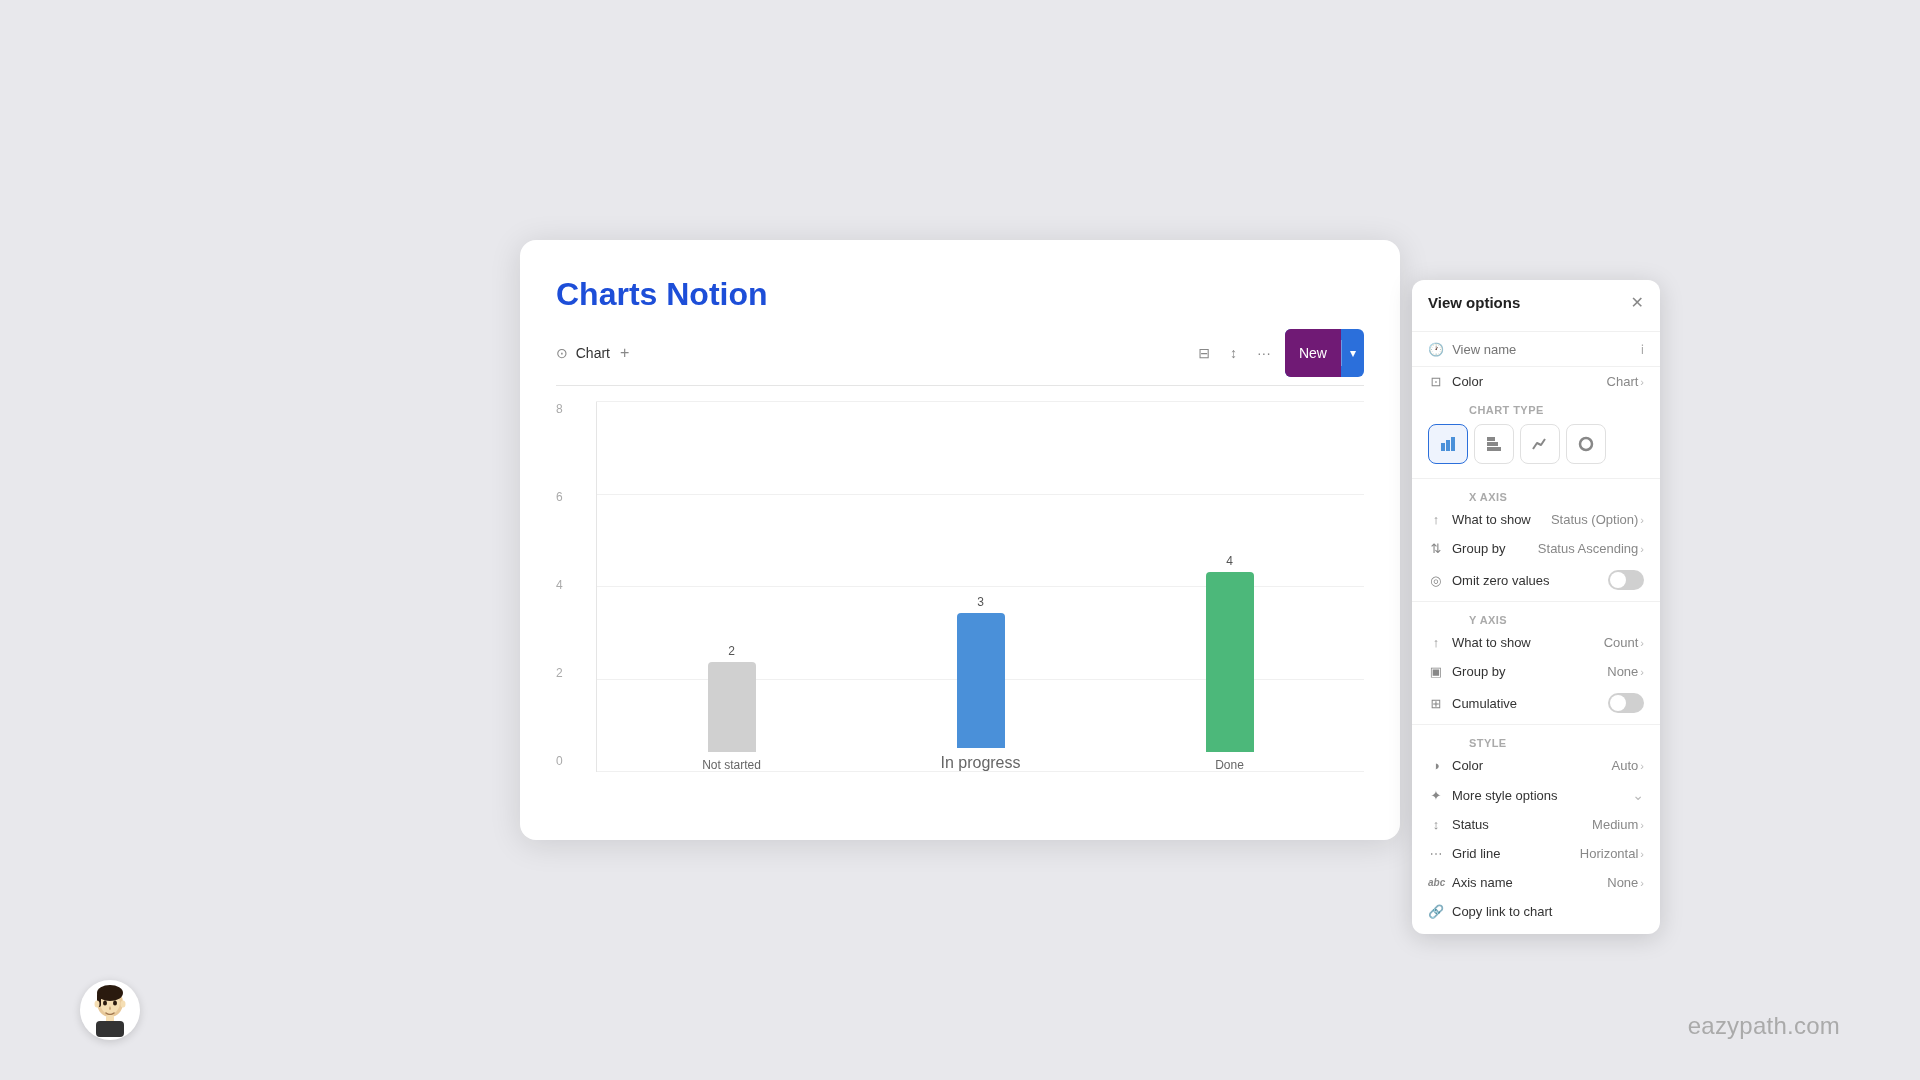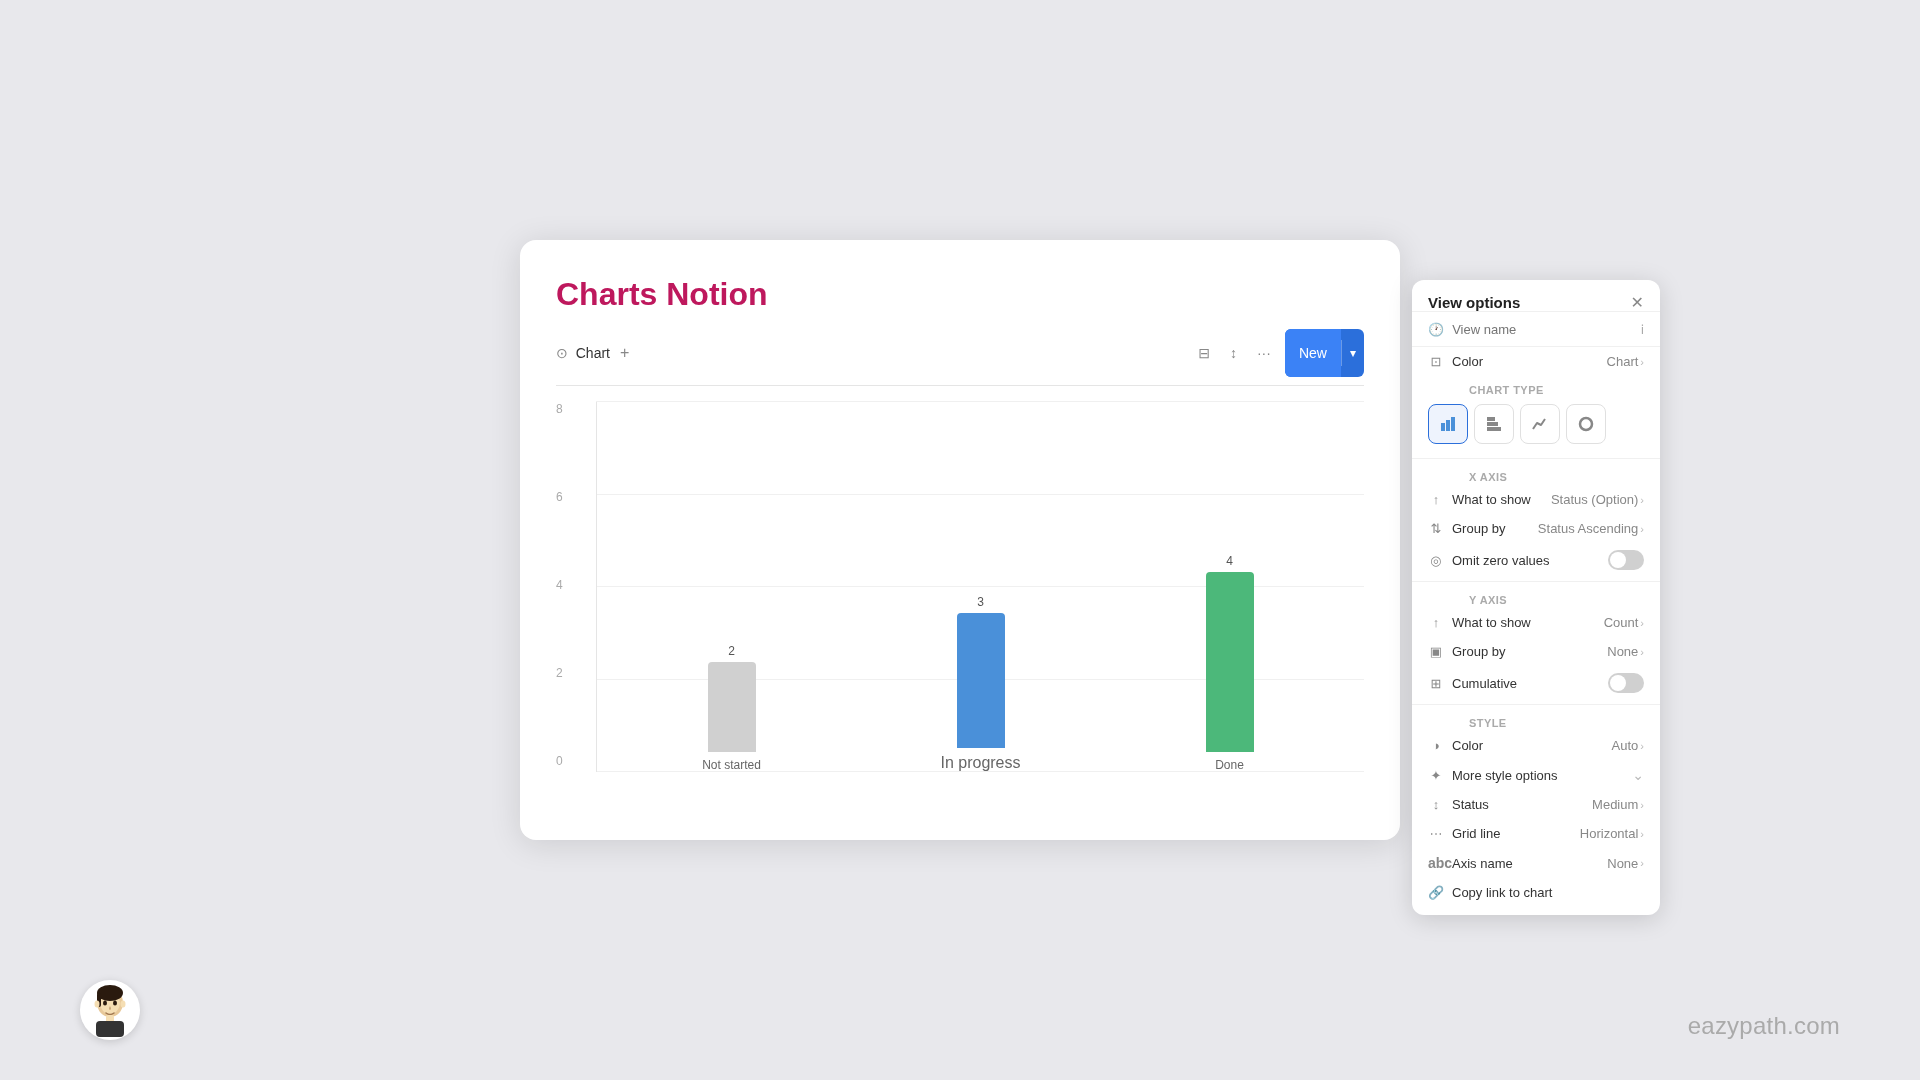--- a/index.html
+++ b/index.html
@@ -21,21 +21,21 @@
       border-radius: 16px;
       box-shadow: 0 4px 32px rgba(0,0,0,0.12);
       padding: 36px 36px 36px 36px;
       position: relative;
       min-height: 600px;
     }
 
     .page-title {
       font-size: 32px;
       font-weight: 700;
-      color: #be185d;
+      color: #1d4ed8;
       margin-bottom: 16px;
     }
 
     .toolbar {
       display: flex;
       align-items: center;
       gap: 8px;
       margin-bottom: 16px;
       border-bottom: 1px solid #e5e5e5;
       padding-bottom: 8px;
@@ -73,21 +73,21 @@
 
     .new-btn-group {
       display: flex;
       align-items: center;
       background: #2b6fdb;
       border-radius: 6px;
       overflow: hidden;
     }
 
     .new-btn {
-      background: #3b82f6;
+      background: #701a75;
       color: #fff;
       border: none;
       padding: 16px 14px;
       font-size: 14px;
       font-weight: 500;
       cursor: pointer;
     }
 
     .new-btn-caret {
       background: #2b6fdb;
@@ -163,21 +163,21 @@
       border-radius: 12px;
       box-shadow: 0 4px 24px rgba(0,0,0,0.15);
       padding: 0 0 8px 0;
       z-index: 10;
     }
 
     .panel-header {
       display: flex;
       align-items: center;
       justify-content: space-between;
-      padding: 14px 16px 0 16px;
+      padding: 14px 16px 20px 16px;
       border-bottom: 1px solid #f0f0f0;
     }
 
     .panel-title {
       font-size: 15px;
       font-weight: 600;
       color: #222;
     }
 
     .panel-close {
@@ -551,21 +551,21 @@
       <div class="panel-row">
         <span class="panel-row-icon">⋯</span>
         <span class="panel-row-label">Grid line</span>
         <span class="panel-row-value">
           <span>Horizontal</span>
           <span class="chevron">›</span>
         </span>
       </div>
 
       <div class="panel-row">
-        <span class="panel-row-icon" style="font-size:14px;font-weight:bold;">abc</span>
+        <span class="panel-row-icon" style="font-size:10px;font-weight:bold;font-style:italic;">abc</span>
         <span class="panel-row-label">Axis name</span>
         <span class="panel-row-value">
           <span>None</span>
           <span class="chevron">›</span>
         </span>
       </div>
 
 
       <div class="panel-row">
         <span class="panel-row-icon">🔗</span>

